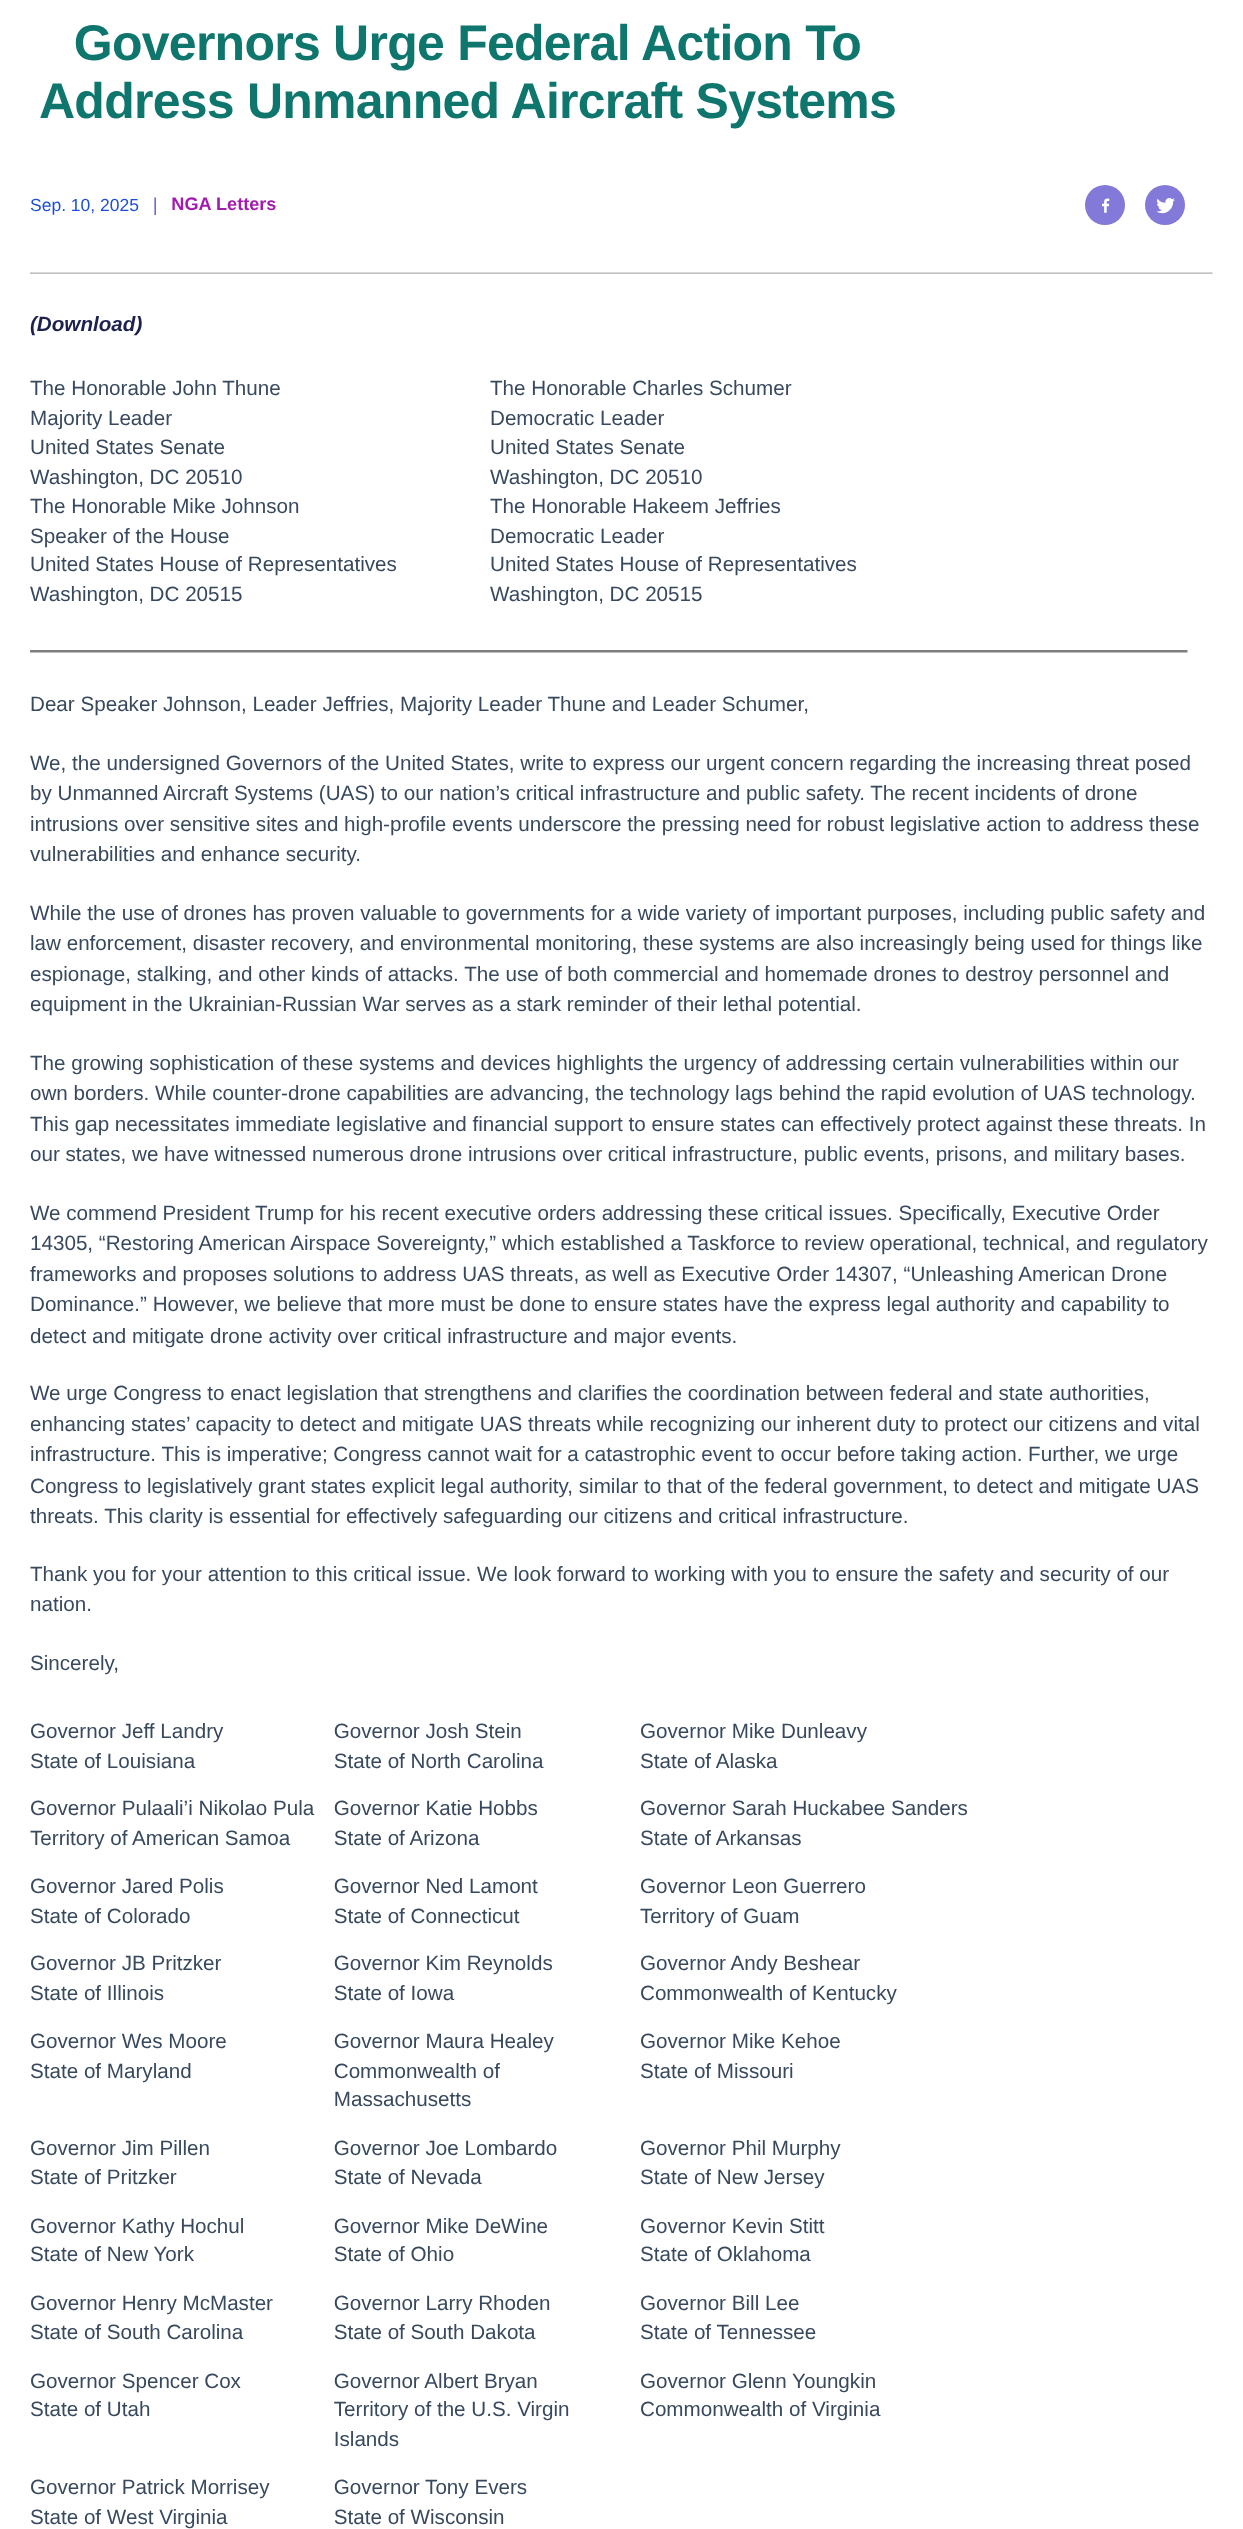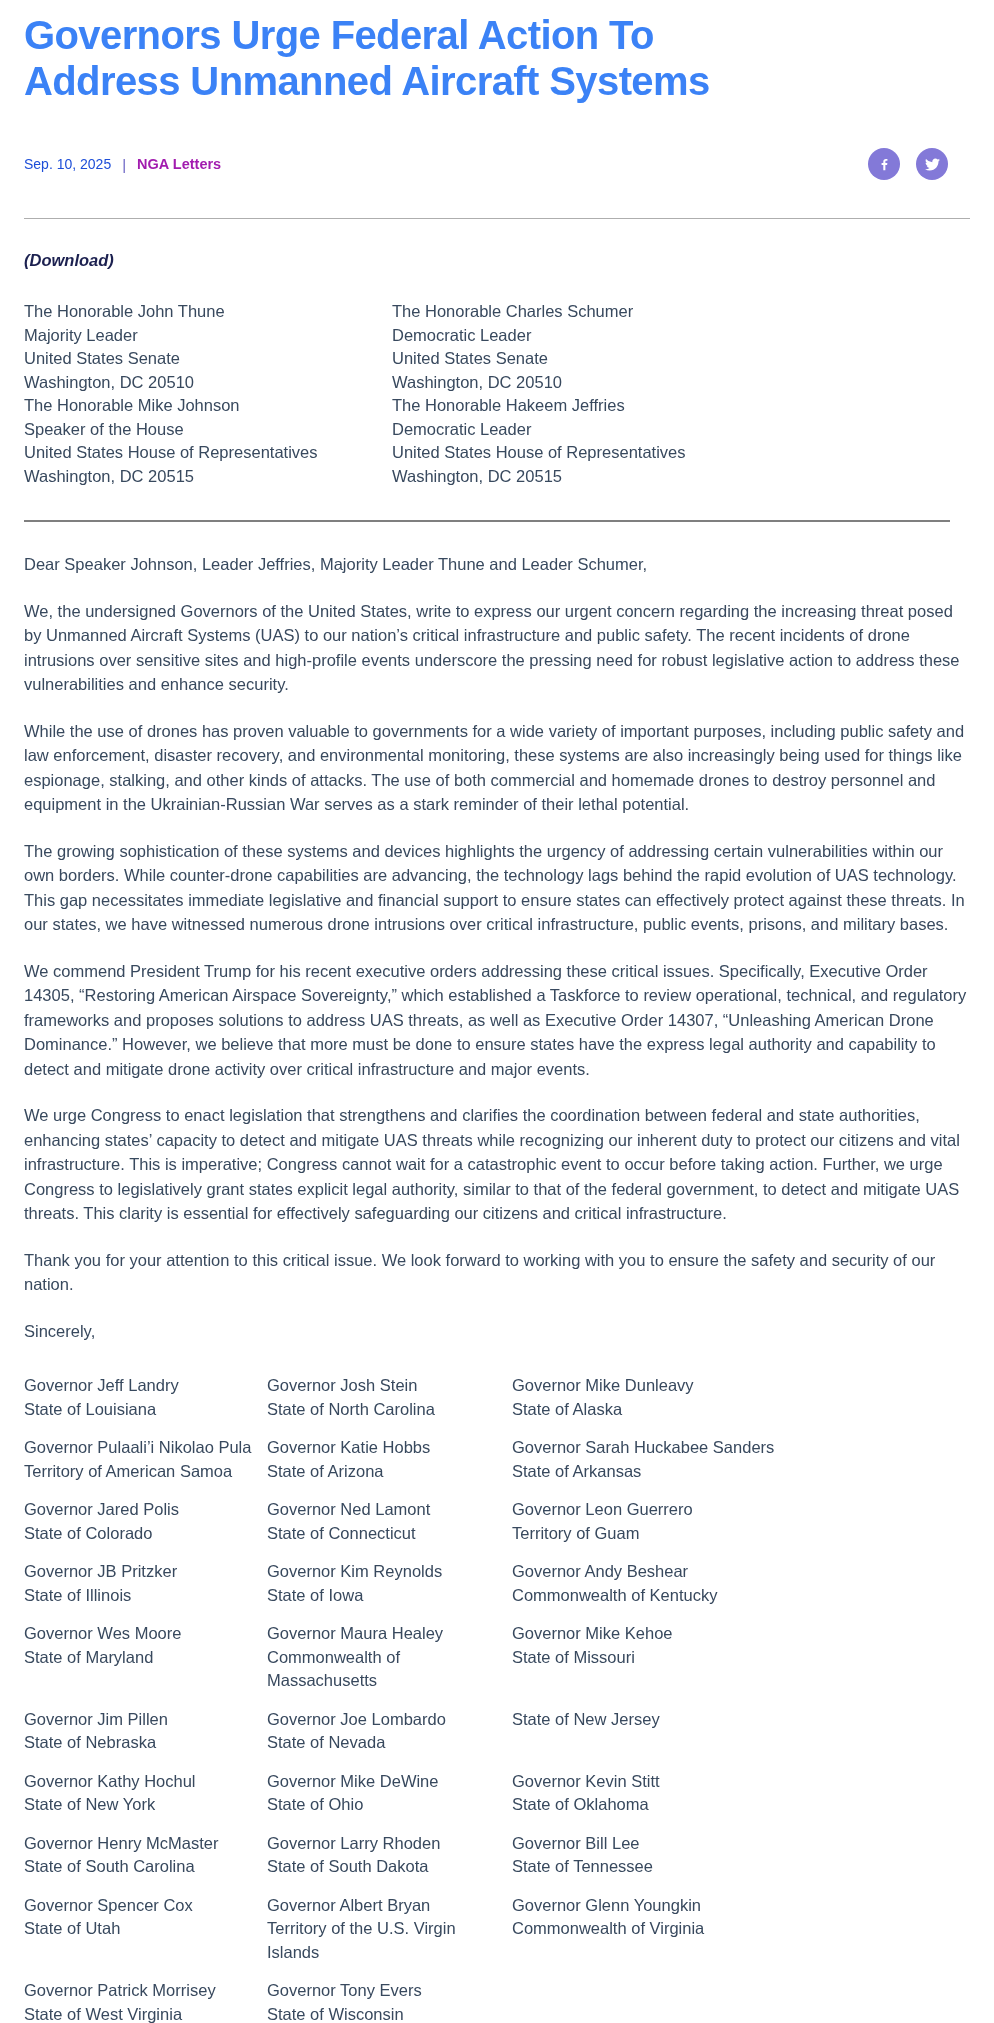--- a/index.html
+++ b/index.html
@@ -11,21 +11,22 @@
   }
   .page { padding: 12px 24px 10px 24px; }
 
   h1.page-title {
     margin: 0 0 44px 0;
     max-width: 700px;
     font-size: 40px;
     line-height: 1.15;
     font-weight: 800;
     letter-spacing: -0.6px;
-    color: #3b82f6;
+    color: #0f766e;
+    text-align: center;
   }
 
   .meta-row {
     display: flex;
     justify-content: space-between;
     align-items: center;
     margin-bottom: 38px;
   }
   .meta-left { display: flex; align-items: center; gap: 11px; }
   .pub-date { font-size: 14px; color: #1d4ed8; }
@@ -219,27 +220,28 @@
       <div class="signatory">
       <div class="sig-name">Governor Maura Healey</div>
       <div class="sig-region">Commonwealth of Massachusetts</div>
     </div>
       <div class="signatory">
       <div class="sig-name">Governor Mike Kehoe</div>
       <div class="sig-region">State of Missouri</div>
     </div>
       <div class="signatory">
       <div class="sig-name">Governor Jim Pillen</div>
-      <div class="sig-region">State of Nebraska</div>
+      <div class="sig-region">State of Pritzker</div>
     </div>
       <div class="signatory">
       <div class="sig-name">Governor Joe Lombardo</div>
       <div class="sig-region">State of Nevada</div>
     </div>
       <div class="signatory">
+      <div class="sig-name">Governor Phil Murphy</div>
       <div class="sig-region">State of New Jersey</div>
     </div>
       <div class="signatory">
       <div class="sig-name">Governor Kathy Hochul</div>
       <div class="sig-region">State of New York</div>
     </div>
       <div class="signatory">
       <div class="sig-name">Governor Mike DeWine</div>
       <div class="sig-region">State of Ohio</div>
     </div>

